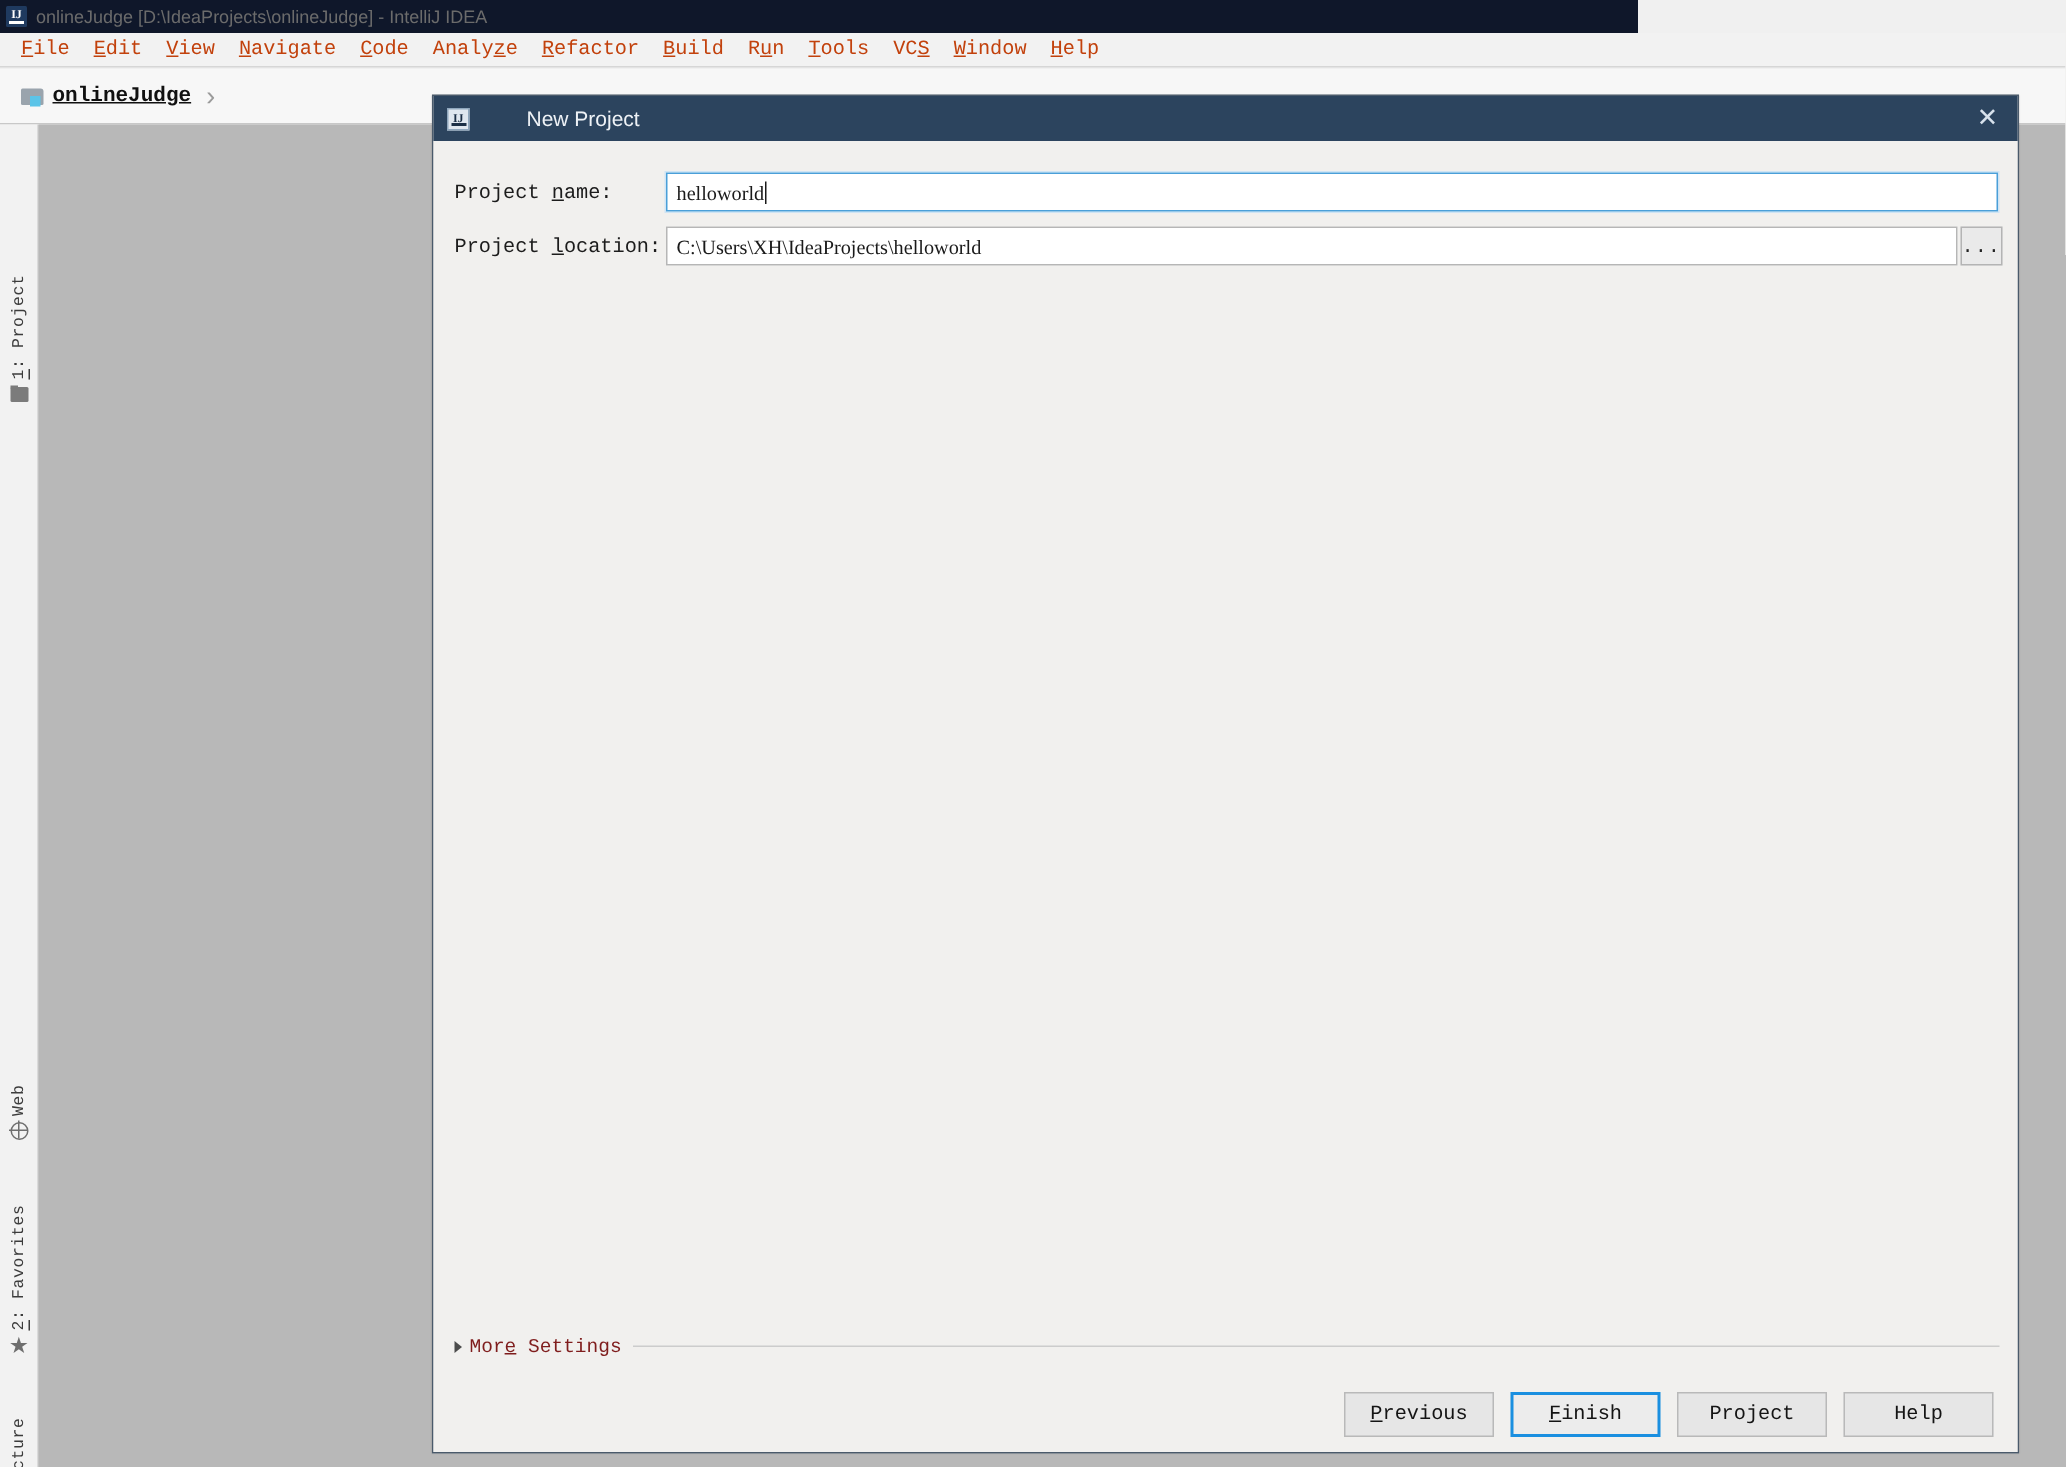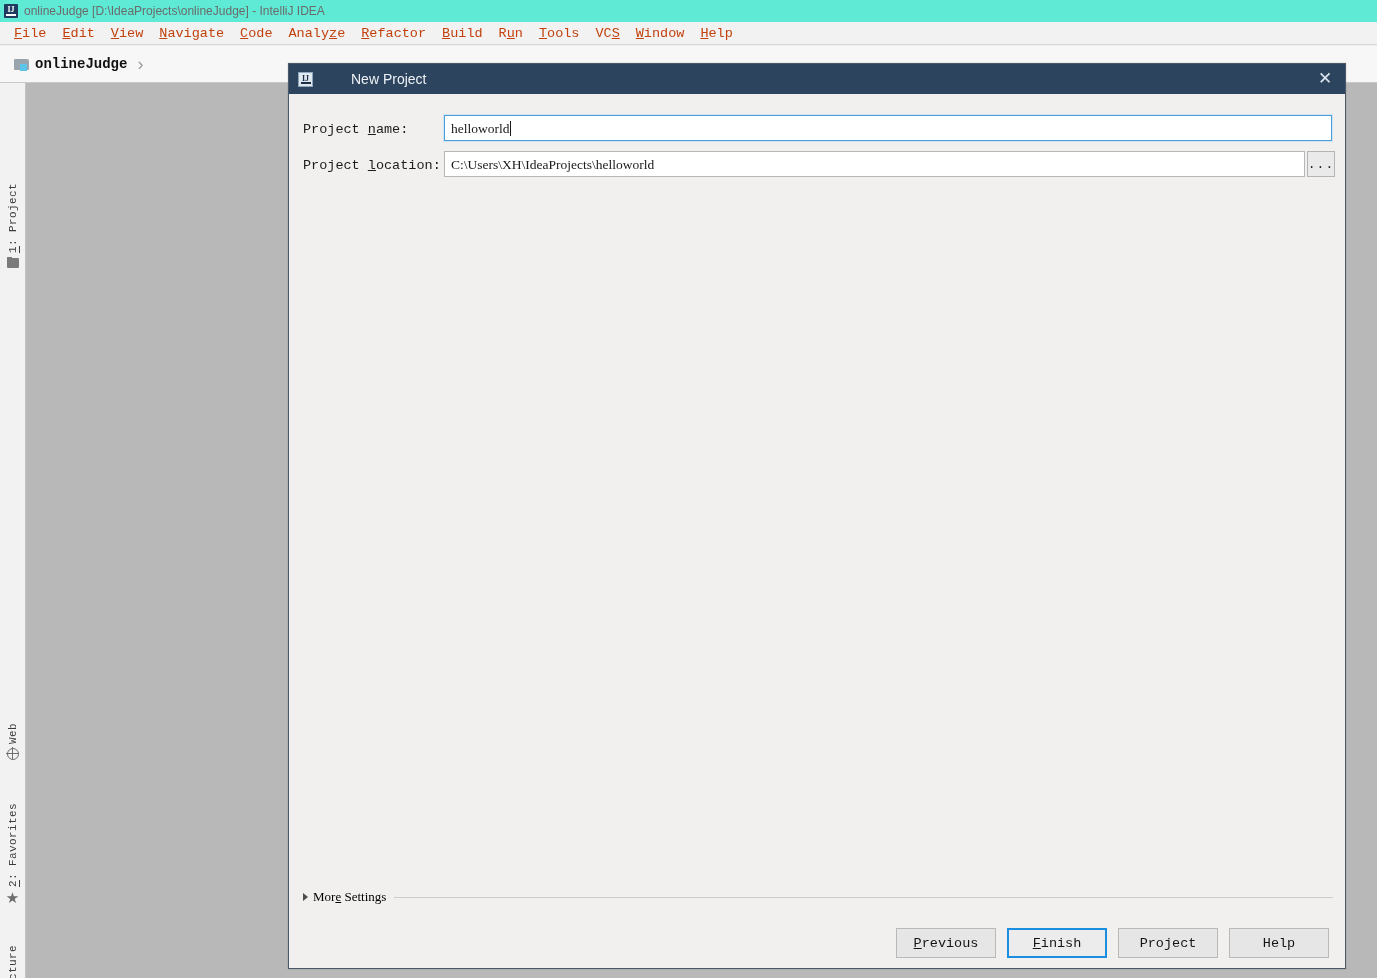--- a/index.html
+++ b/index.html
@@ -14,22 +14,22 @@
     font-family: "Liberation Sans", sans-serif;
     font-size: 13px;
     color: #000;
     position: relative;
   }
 
   
   #titlebar {
     position: absolute;
     left: 0; top: 0;
-    width: 1377px; height: 22px;
-    background: #5eead4;
+    width: 1092px; height: 22px;
+    background: #0f172a;
     display: flex;
     align-items: center;
     padding-left: 4px;
     box-sizing: border-box;
     text-align: right;
   }
   #app-icon {
     width: 14px; height: 14px;
     background: #1f3a5f;
     border-radius: 1px;
@@ -117,20 +117,21 @@
     position: absolute;
     left: 6px; top: 6px;
     width: 7px; height: 7px;
     background: #5bc4e8;
   }
   #crumb-label {
     font-family: "Liberation Mono", monospace;
     font-size: 14px;
     font-weight: bold;
     color: #111;
+    text-decoration: underline;
   }
   #crumb-sep {
     margin-left: 10px;
     color: #9b9b9b;
     font-size: 18px;
     font-family: "Liberation Sans", sans-serif;
   }
 
   
   #toolstrip {
@@ -356,23 +357,23 @@
   }
   #more-triangle {
     width: 0; height: 0;
     border-left: 5px solid #4c4c4c;
     border-top: 4px solid transparent;
     border-bottom: 4px solid transparent;
     margin-right: 5px;
     flex: none;
   }
   #more-settings-label {
-    font-family: Liberation Serif, serif;
+    font-family: Liberation Mono, monospace;
     font-size: 13px;
-    color: #000000;
+    color: #7f1d1d;
     white-space: nowrap;
   }
   #more-settings-label u { text-decoration: underline; }
   #more-rule {
     flex: 1;
     height: 1px;
     background: #cccccc;
     margin-left: 8px;
   }
 

